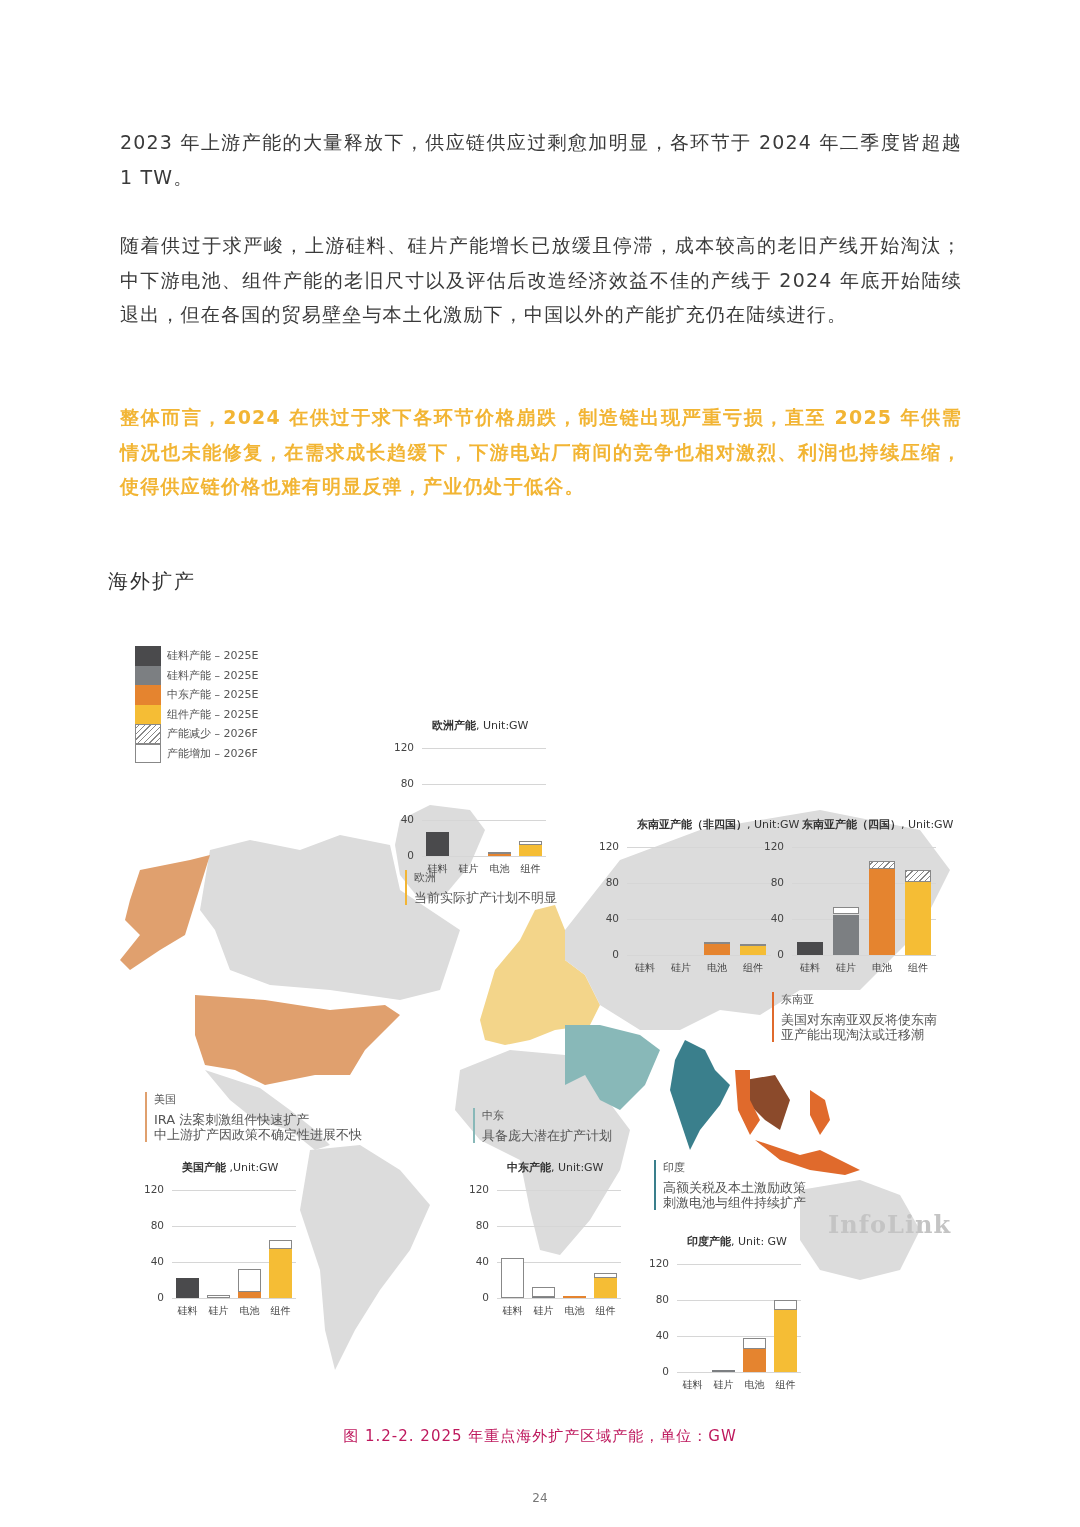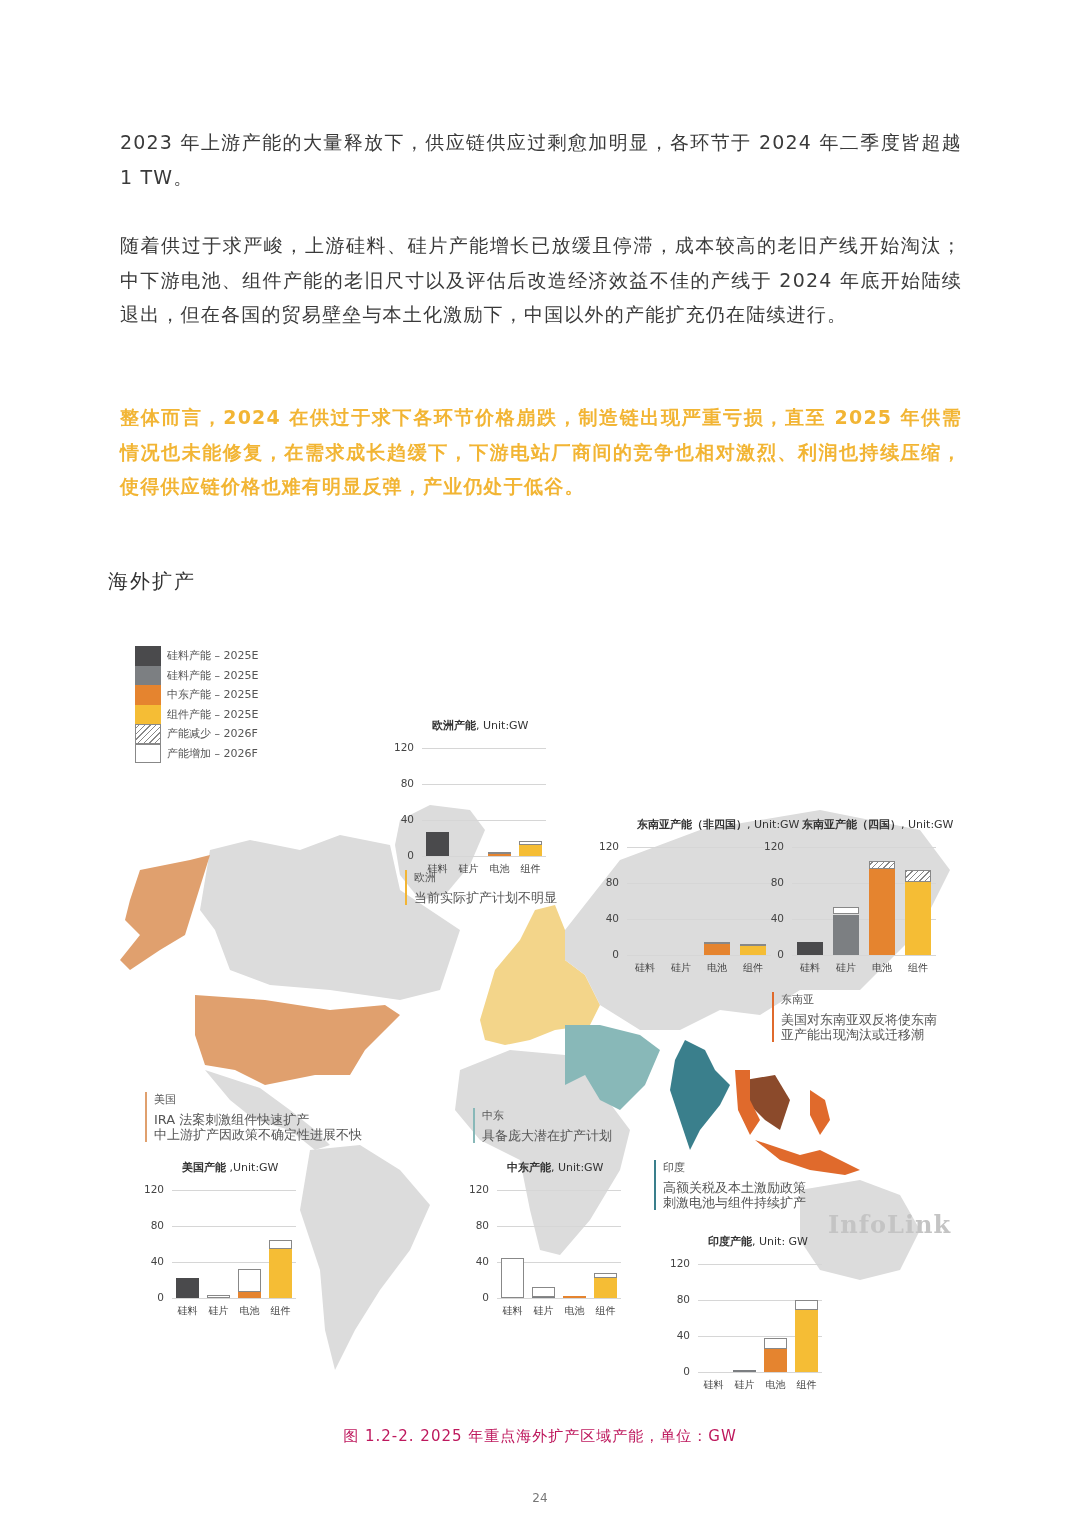--- a/index.html
+++ b/index.html
@@ -203,21 +203,21 @@
       <div class="cat" style="left: 32.5px; top: 144px;">硅料</div>
       <div class="bar" style="left: 67.34px; top: 137.1px; width: 22.32px; height: 0.9px; background: rgb(124, 127, 130);"></div>
       <div class="bar" style="left: 67.34px; top: 127.2px; width: 22.32px; height: 9.9px; background: rgb(255, 255, 255); border: 1.5px solid rgb(136, 136, 136);"></div>
       <div class="cat" style="left: 63.5px; top: 144px;">硅片</div>
       <div class="bar" style="left: 98.34px; top: 136.2px; width: 22.32px; height: 1.8px; background: rgb(229, 132, 47);"></div>
       <div class="cat" style="left: 94.5px; top: 144px;">电池</div>
       <div class="bar" style="left: 129.34px; top: 118.2px; width: 22.32px; height: 19.8px; background: rgb(245, 189, 53);"></div>
       <div class="bar" style="left: 129.34px; top: 112.8px; width: 22.32px; height: 5.4px; background: rgb(255, 255, 255); border: 1.5px solid rgb(136, 136, 136);"></div>
       <div class="cat" style="left: 125.5px; top: 144px;">组件</div>
     </div>
-  <div class="chart" style="left:566px; top:604px; width:160px; height:160px;">
+  <div class="chart" style="left:545px; top:604px; width:160px; height:160px;">
       <div class="chart-title" style="left: 42px;"><span>印度产能</span><span class="unit">, Unit: GW</span></div>
       <div class="tick" style="left: 0px; top: 23px;">120</div>
       <div class="gridline" style="left: 32px; top: 30px; width: 124px;"></div>
       <div class="tick" style="left: 0px; top: 59px;">80</div>
       <div class="gridline" style="left: 32px; top: 66px; width: 124px;"></div>
       <div class="tick" style="left: 0px; top: 95px;">40</div>
       <div class="gridline" style="left: 32px; top: 102px; width: 124px;"></div>
       <div class="tick" style="left: 0px; top: 131px;">0</div>
       <div class="gridline" style="left: 32px; top: 138px; width: 124px;"></div>
       <div class="cat" style="left: 32.5px; top: 144px;">硅料</div>

